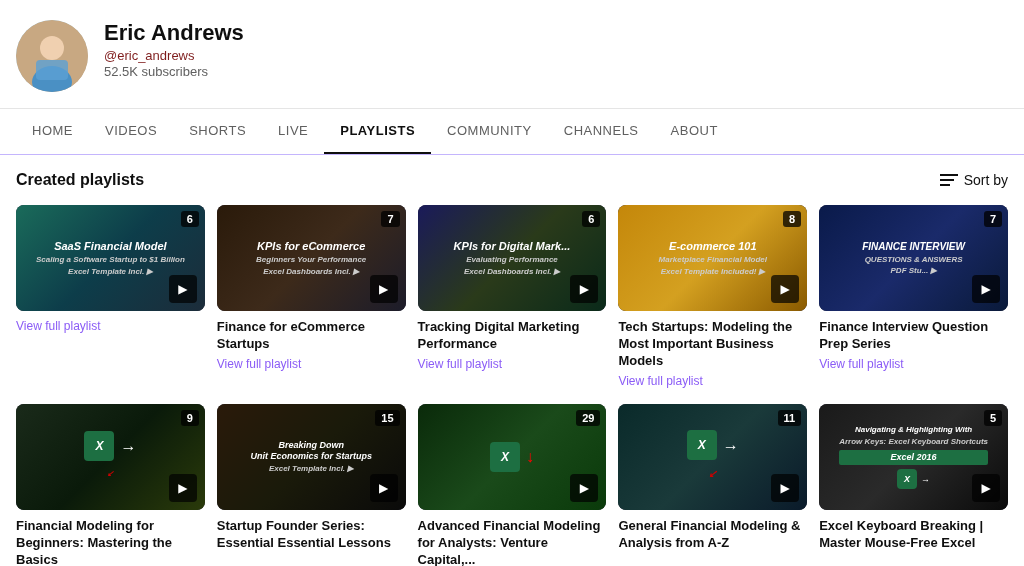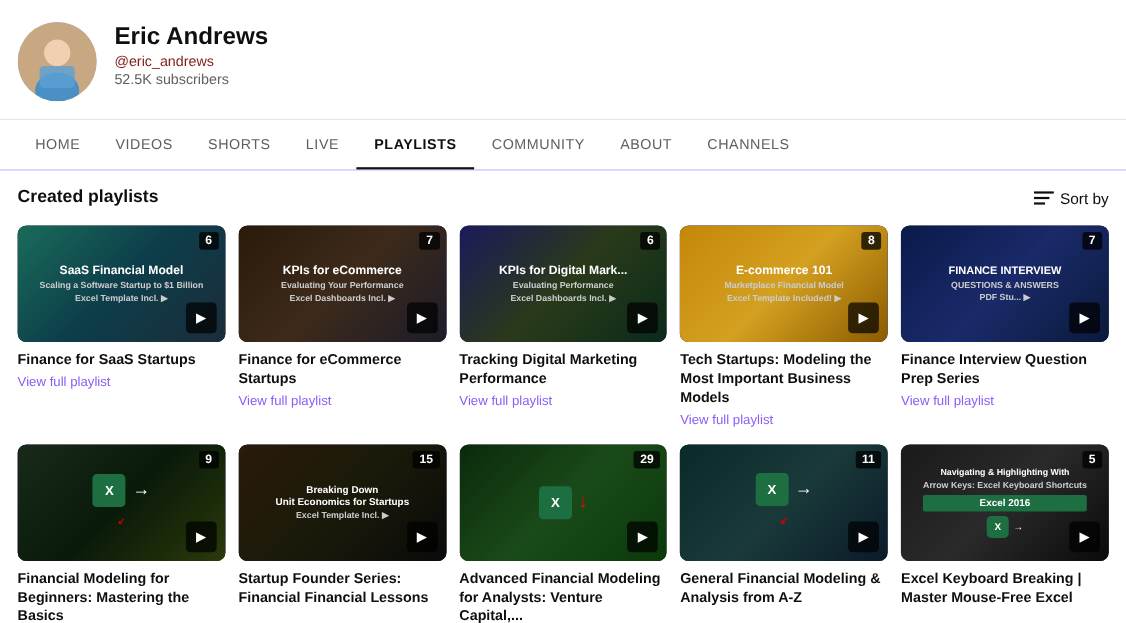--- a/index.html
+++ b/index.html
@@ -55,21 +55,21 @@
     .thumb-excel-kb { background: linear-gradient(135deg, #1a1a1a 0%, #2a2a2a 50%, #0a0a0a 100%); }
 
     .thumb-text { color: #fff; font-size: 9px; font-weight: 700; text-align: center; padding: 4px; line-height: 1.2; }
     .thumb-text .big { font-size: 11px; display: block; }
     .thumb-text .small { font-size: 8px; display: block; color: #ccc; margin-top: 2px; }
 
     
     .excel-icon { width: 30px; height: 30px; background: #1d6f42; display: flex; align-items: center; justify-content: center; border-radius: 4px; color: #fff; font-size: 12px; font-weight: 700; }
     .arrow-icon { color: #fff; font-size: 16px; }
 
-    .thumb-overlay { position: absolute; top: 0; left: 0; width: 100%; height: 100%; display: flex; flex-direction: column; align-items: center; justify-content: center; gap: 4px; }
+    .thumb-overlay { position: absolute; top: 0; left: 0; width: 100%; height: 100%; display: flex; flex-direction: column; align-items: center; justify-content: center; gap: 4px; font-style: italic; }
   </style>
 </head>
 <body>
 
 <div class="channel-header">
   <div class="avatar-wrap">
     <div class="avatar-img">
 
       <svg width="72" height="72" viewBox="0 0 72 72" xmlns="http://www.w3.org/2000/svg">
         <circle cx="36" cy="36" r="36" fill="#c8a882"></circle>
@@ -86,22 +86,22 @@
   </div>
 </div>
 
 <nav class="nav-bar">
   <div class="nav-item">HOME</div>
   <div class="nav-item">VIDEOS</div>
   <div class="nav-item">SHORTS</div>
   <div class="nav-item">LIVE</div>
   <div class="nav-item active">PLAYLISTS</div>
   <div class="nav-item">COMMUNITY</div>
+  <div class="nav-item">CHANNELS</div>
   <div class="nav-item">ABOUT</div>
-  <div class="nav-item">CHANNELS</div>
 </nav>
 
 <div class="content">
   <div class="section-header">
     <h2 class="section-title">Created playlists</h2>
     <div class="sort-btn">
       <div class="sort-icon">
         <span></span>
           <span></span>
           <span></span>
@@ -119,31 +119,30 @@
             <div class="thumb-text">
               <span class="big">SaaS Financial Model</span>
               <span class="small">Scaling a Software Startup to $1 Billion</span>
               <span class="small">Excel Template Incl. ▶</span>
             </div>
           </div>
         </div>
         <div class="count-badge">6</div>
         <div class="play-arrow">▶</div>
       </div>
-      <div class="card-title">Finance for SaaS Startups</div>
       <div class="card-link">View full playlist</div>
     </div>
 
     <div class="playlist-card">
       <div class="thumb-wrap">
         <div class="thumb-inner thumb-finance-ecom">
           <div class="thumb-overlay">
             <div class="thumb-text">
               <span class="big">KPIs for eCommerce</span>
-              <span class="small">Evaluating Your Performance</span>
+              <span class="small">Beginners Your Performance</span>
               <span class="small">Excel Dashboards Incl. ▶</span>
             </div>
           </div>
         </div>
         <div class="count-badge">7</div>
         <div class="play-arrow">▶</div>
       </div>
       <div class="card-title">Finance for eCommerce Startups</div>
       <div class="card-link">View full playlist</div>
     </div>
@@ -227,21 +226,21 @@
             <div class="thumb-text">
               <span class="big" style="font-size:9px;">Breaking Down</span>
               <span class="big" style="font-size:9px;">Unit Economics for Startups</span>
               <span class="small">Excel Template Incl. ▶</span>
             </div>
           </div>
         </div>
         <div class="count-badge">15</div>
         <div class="play-arrow">▶</div>
       </div>
-      <div class="card-title">Startup Founder Series: Financial Financial Lessons</div>
+      <div class="card-title">Startup Founder Series: Essential Essential Lessons</div>
       <div class="card-link"></div>
     </div>
 
     <div class="playlist-card">
       <div class="thumb-wrap">
         <div class="thumb-inner thumb-advanced">
           <div class="thumb-overlay">
             <div style="display:flex;align-items:center;gap:6px;">
               <div class="excel-icon">X</div>
               <span class="arrow-icon" style="color:#f00;">↓</span>

